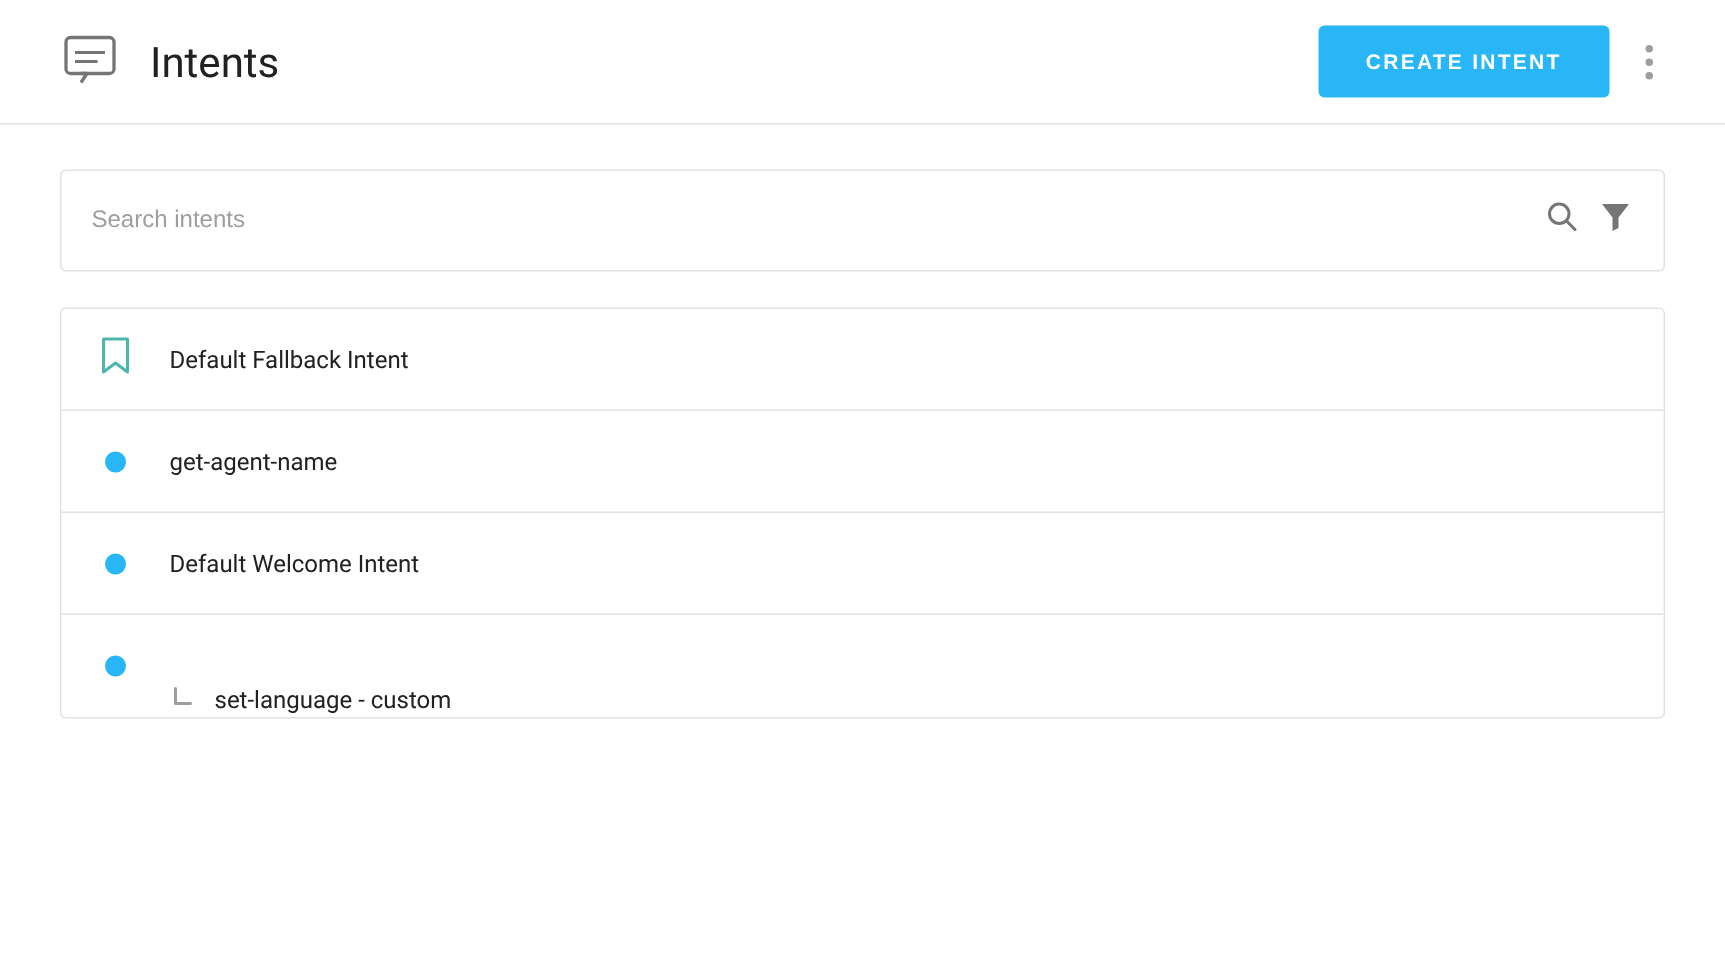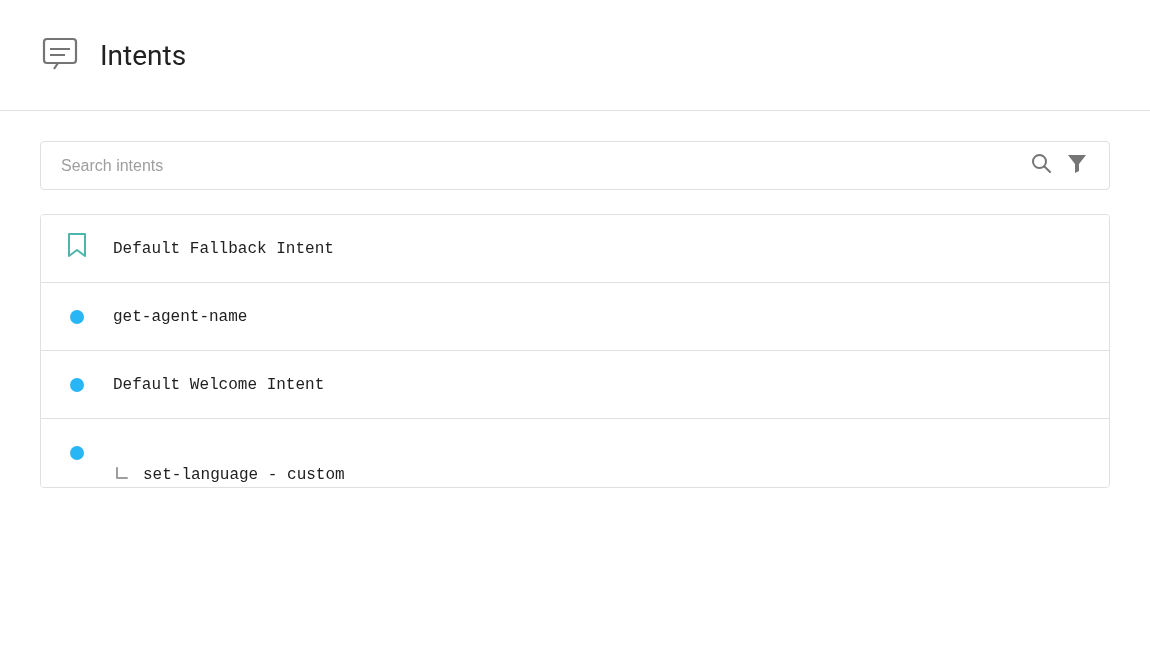--- a/index.html
+++ b/index.html
@@ -15,21 +15,21 @@
       width: 1150px;
       height: 650px;
       overflow: hidden;
     }
 
     .header {
       display: flex;
       align-items: center;
       justify-content: space-between;
       padding: 0 40px;
-      height: 111px;
+      height: 83px;
       border-bottom: 1px solid #e0e0e0;
     }
 
     .header-left {
       display: flex;
       align-items: center;
       gap: 16px;
     }
 
     .header-icon {
@@ -85,21 +85,21 @@
     .main-content {
       padding: 30px 40px;
     }
 
     .search-box {
       display: flex;
       align-items: center;
       border: 1px solid #e0e0e0;
       border-radius: 4px;
       padding: 0 20px;
-      height: 49px;
+      height: 68px;
       margin-bottom: 24px;
       background: #fff;
     }
 
     .search-input {
       flex: 1;
       border: none;
       outline: none;
       font-size: 16px;
       color: #333;
@@ -129,21 +129,20 @@
     }
 
     .intent-item {
       display: flex;
       align-items: center;
       padding: 0 20px;
       height: 68px;
       border-bottom: 1px solid #e0e0e0;
       cursor: pointer;
       background: #fff;
-      font-family: Liberation Mono, monospace;
     }
 
     .intent-item:last-child {
       border-bottom: none;
     }
 
     .intent-icon {
       width: 32px;
       display: flex;
       align-items: center;
@@ -197,20 +196,28 @@
   <div class="header-left">
     <div class="header-icon">
       <svg viewBox="0 0 44 44" width="44" height="44">
         <rect x="4" y="6" width="32" height="24" rx="3" ry="3" fill="none" stroke="#757575" stroke-width="2.2"></rect>
         <path d="M14 36 L18 30 L14 30" fill="none" stroke="#757575" stroke-width="2.2" stroke-linejoin="round"></path>
         <line x1="10" y1="16" x2="30" y2="16" stroke="#757575" stroke-width="2"></line>
         <line x1="10" y1="22" x2="25" y2="22" stroke="#757575" stroke-width="2"></line>
       </svg>
     </div>
     <h1 class="header-title">Intents</h1>
+  </div>
+  <div class="header-right">
+    <button class="create-intent-btn">CREATE INTENT</button>
+    <div class="more-icon">
+      <span></span>
+      <span></span>
+      <span></span>
+    </div>
   </div>
 </div>
 
 <div class="main-content">
   <div class="search-box">
     <input type="text" class="search-input" placeholder="Search intents" style="">
     <div class="search-icons">
       <span class="search-icon-svg">
         <svg width="24" height="24" viewBox="0 0 24 24" fill="none">
           <circle cx="10.5" cy="10.5" r="6.5" stroke="#757575" stroke-width="2"></circle>

